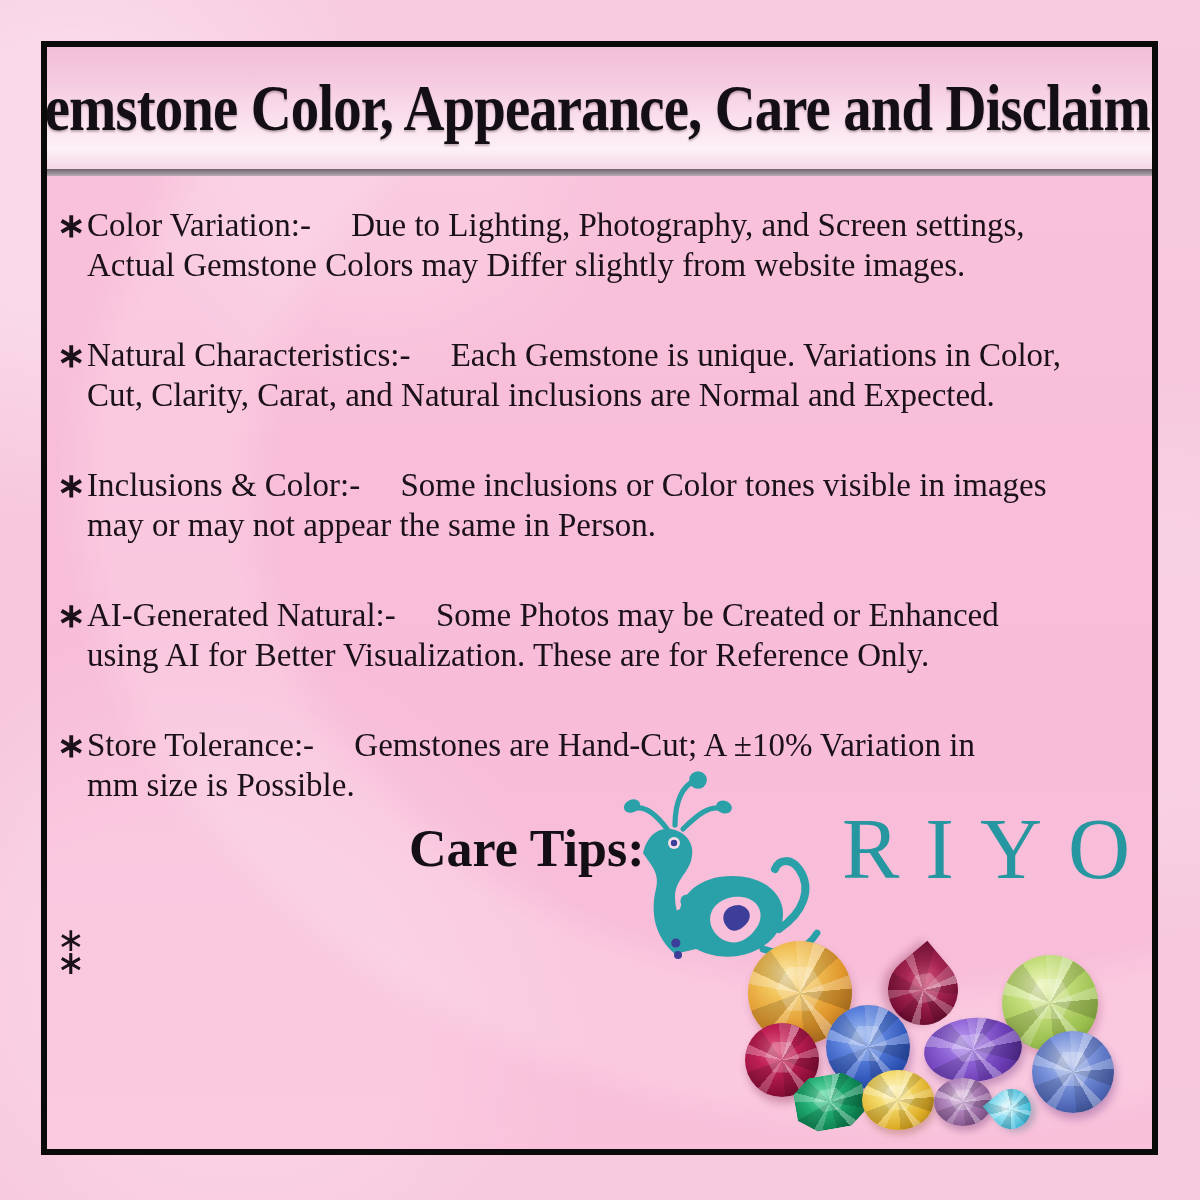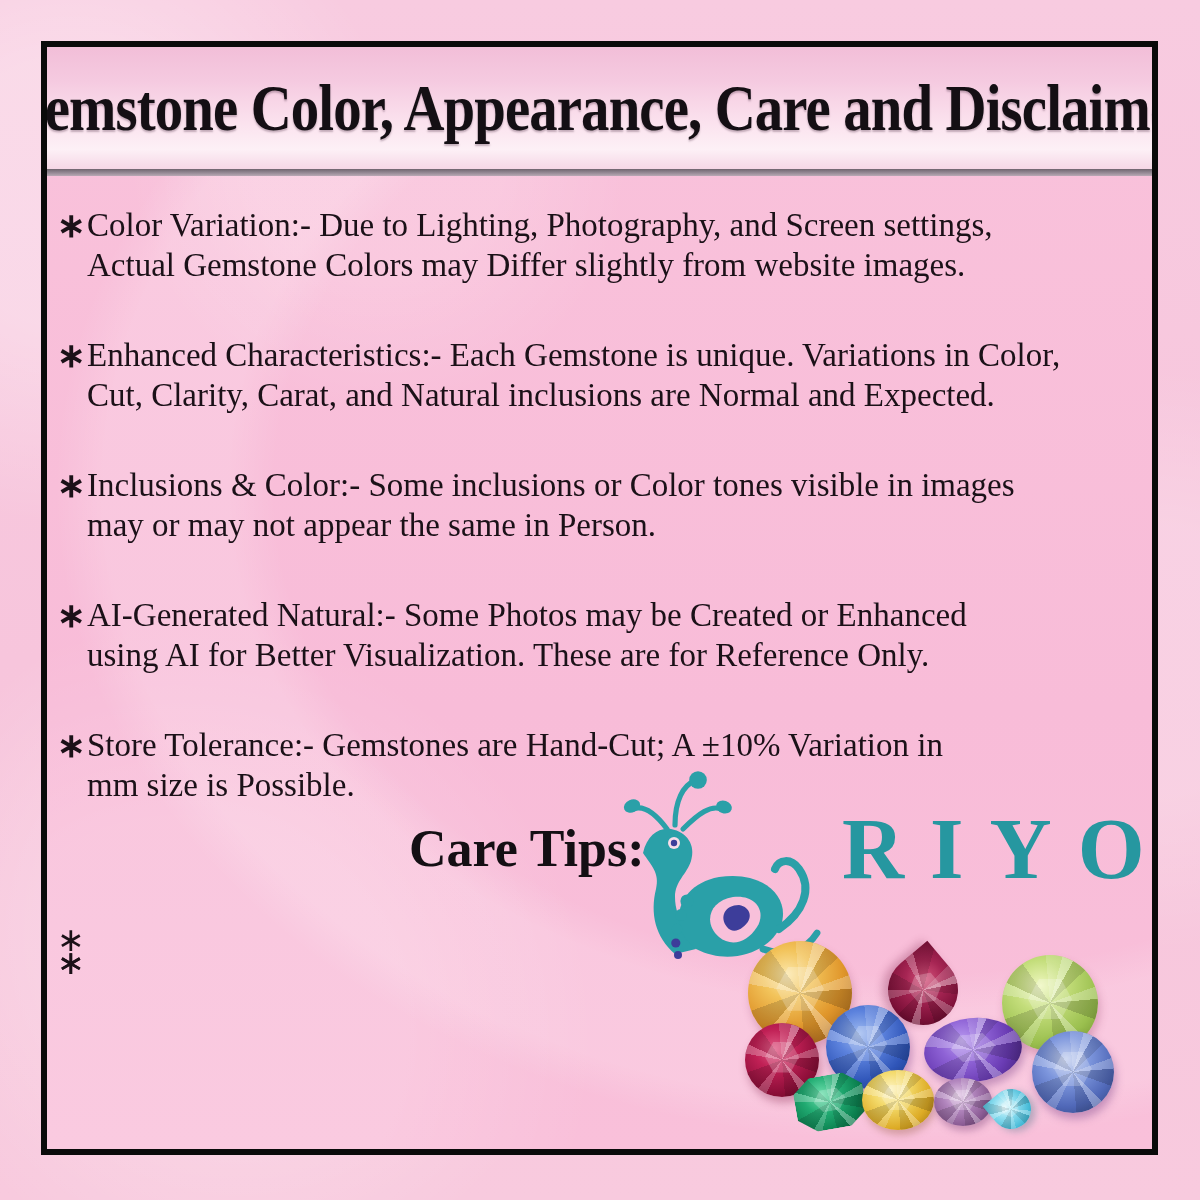--- a/index.html
+++ b/index.html
@@ -53,31 +53,31 @@
     position: relative;
     padding-left: 30px;
     font-size: 33px; line-height: 40px; color: #1b1118;
     margin-bottom: 50px;
   }
   .bullet .star {
     position: absolute; left: 0; top: 1px;
     font-size: 34px; font-weight: bold; color: #1b1118;
   }
   .bullet .lead { font-weight: normal; }
-  .bullet .btext { white-space: pre-line; }
+  .bullet .btext { white-space: pre-line; margin-left: 32px; }
   
   .care-heading {
     position: absolute; left: 356px; top: 772px;
     font-size: 52px; font-weight: bold; color: #140f14;
     white-space: nowrap;
     margin-left: 6px;
   }
   .brand {
     position: absolute; left: 795px; top: 752px;
-    font-size: 86px; font-weight: bold; color: #2697a0;
+    font-size: 86px; font-weight: normal; color: #2697a0;
     letter-spacing: 26px; white-space: nowrap;
   }
   .peacock { position: absolute; left: 566px; top: 714px; width: 244px; height: 200px; }
   .peacock svg { width: 100%; height: 100%; }
   .care-tips { position: absolute; left: 10px; top: 872px; width: 660px; }
   .tip {
     position: relative; padding-left: 28px;
     font-size: 34px; line-height: 41px; color: #1b1118;
     margin-bottom: 23px;
   }
@@ -155,21 +155,21 @@
 
     <section class="disclaimers">
       <div class="bullet">
         <span class="star">∗</span>
         <span class="lead">Color Variation:-</span>
         <span class="btext">Due to Lighting, Photography, and Screen settings,
 Actual Gemstone Colors may Differ slightly from website images.</span>
       </div>
       <div class="bullet">
         <span class="star">∗</span>
-        <span class="lead">Enhanced Characteristics:-</span>
+        <span class="lead">Natural Characteristics:-</span>
         <span class="btext">Each Gemstone is unique. Variations in Color,
 Cut, Clarity, Carat, and Natural inclusions are Normal and Expected.</span>
       </div>
       <div class="bullet">
         <span class="star">∗</span>
         <span class="lead">Inclusions &amp; Color:-</span>
         <span class="btext">Some inclusions or Color tones visible in images
 may or may not appear the same in Person.</span>
       </div>
       <div class="bullet">

